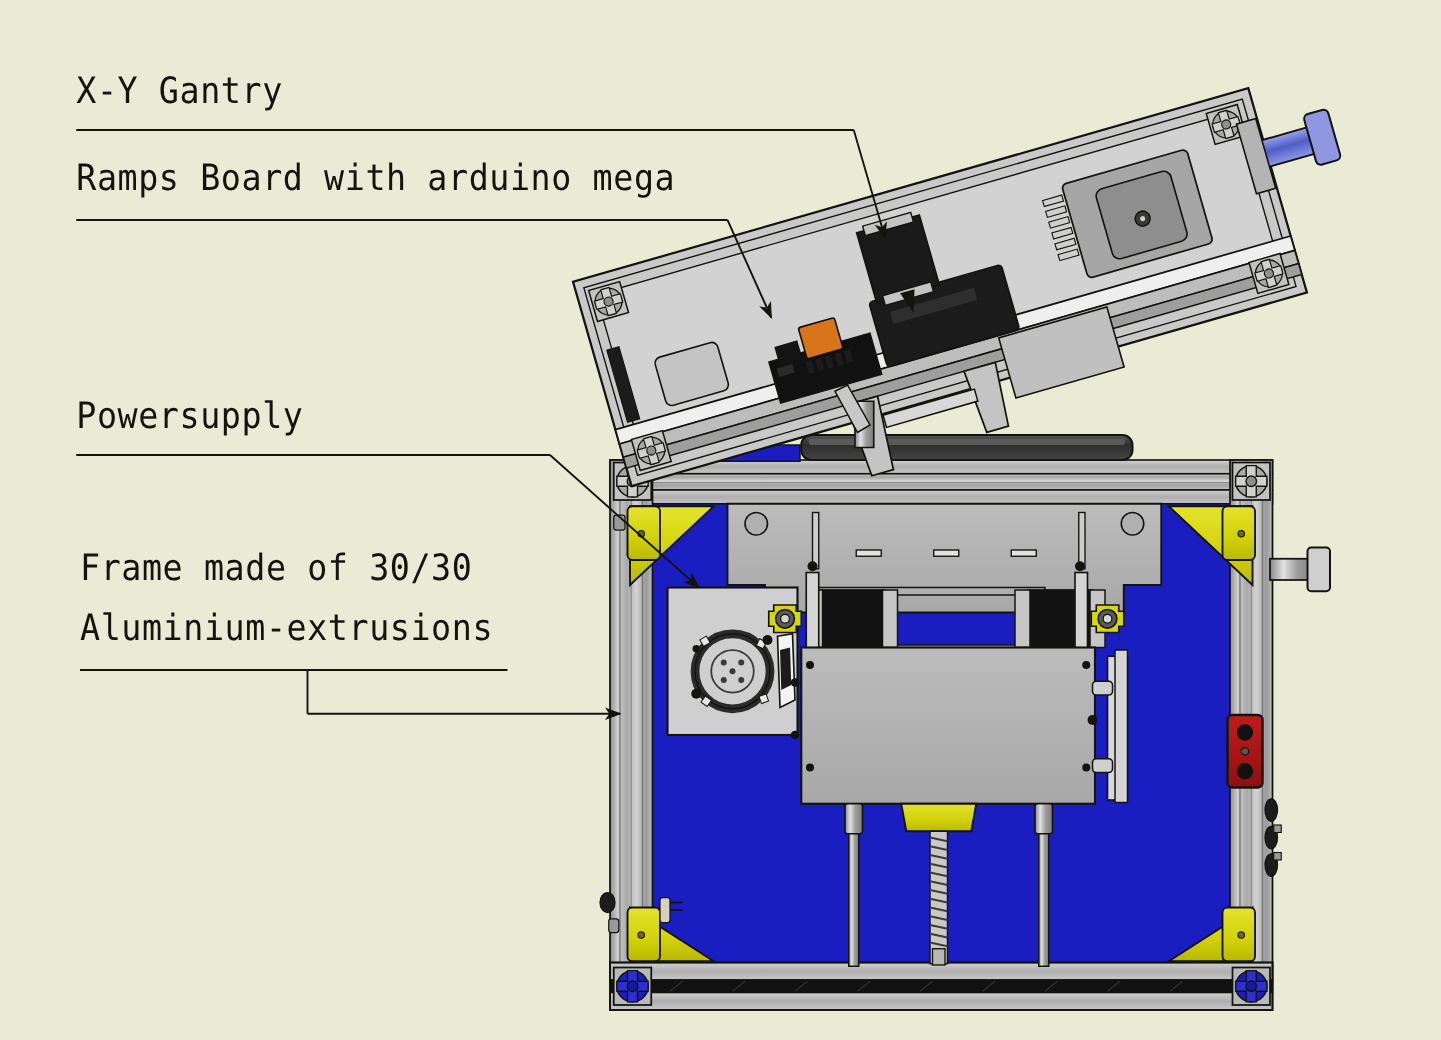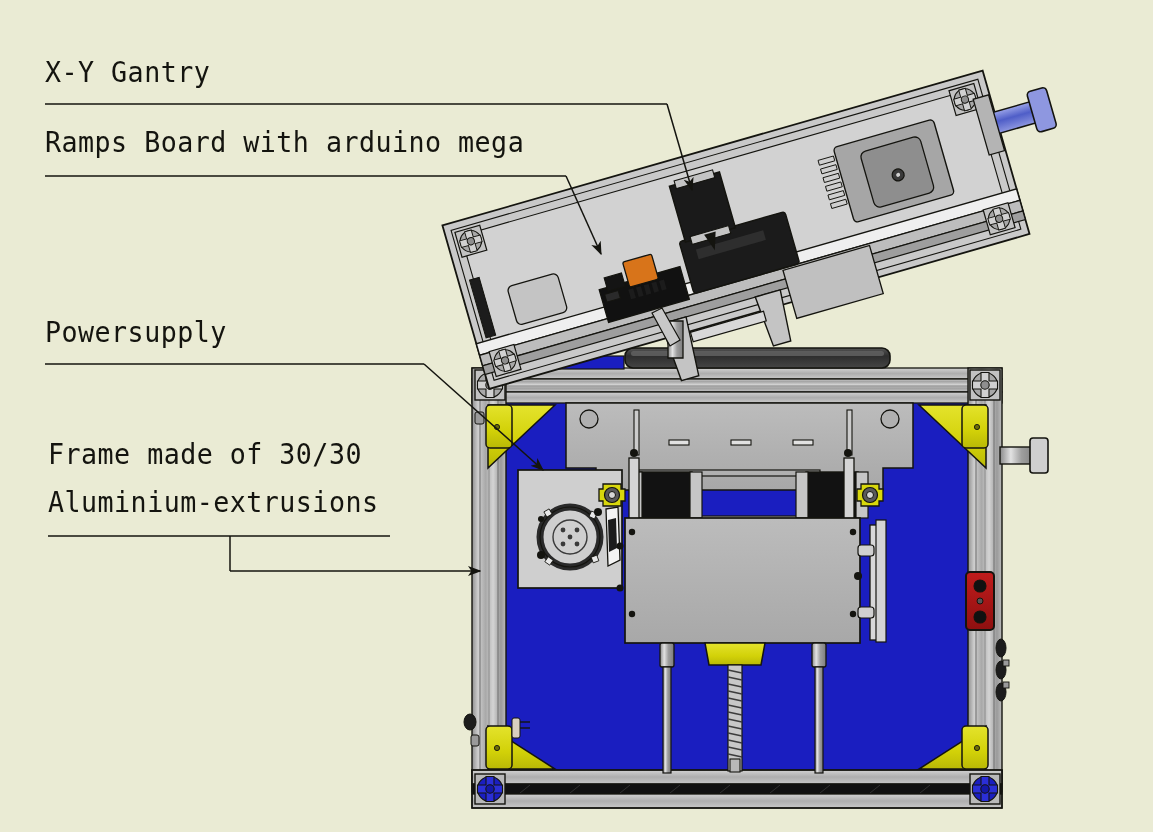--- a/index.html
+++ b/index.html
@@ -3,21 +3,21 @@
 <meta charset="utf-8">
 <title>3D Printer Annotated CAD View</title>
 <style>
   html,body{margin:0;padding:0;}
   body{
     width:1153px;height:832px;
     background:#eaebd4;
     font-family:"DejaVu Sans Mono","Liberation Mono",monospace;
     overflow:hidden;position:relative;
   }
-  #stage{position:absolute;left:0;top:0;width:1093px;height:832px;}
+  #stage{position:absolute;left:16px;top:0;width:1093px;height:832px;}
   #cad{position:absolute;left:0;top:0;}
   .anno-text{
     position:absolute;
     color:#14140f;
     font-family:"DejaVu Sans Mono","Liberation Mono",monospace;
     font-size:29px;
     letter-spacing:0.5px;
     white-space:nowrap;
     font-weight:400;
     transform:scaleX(0.92);

